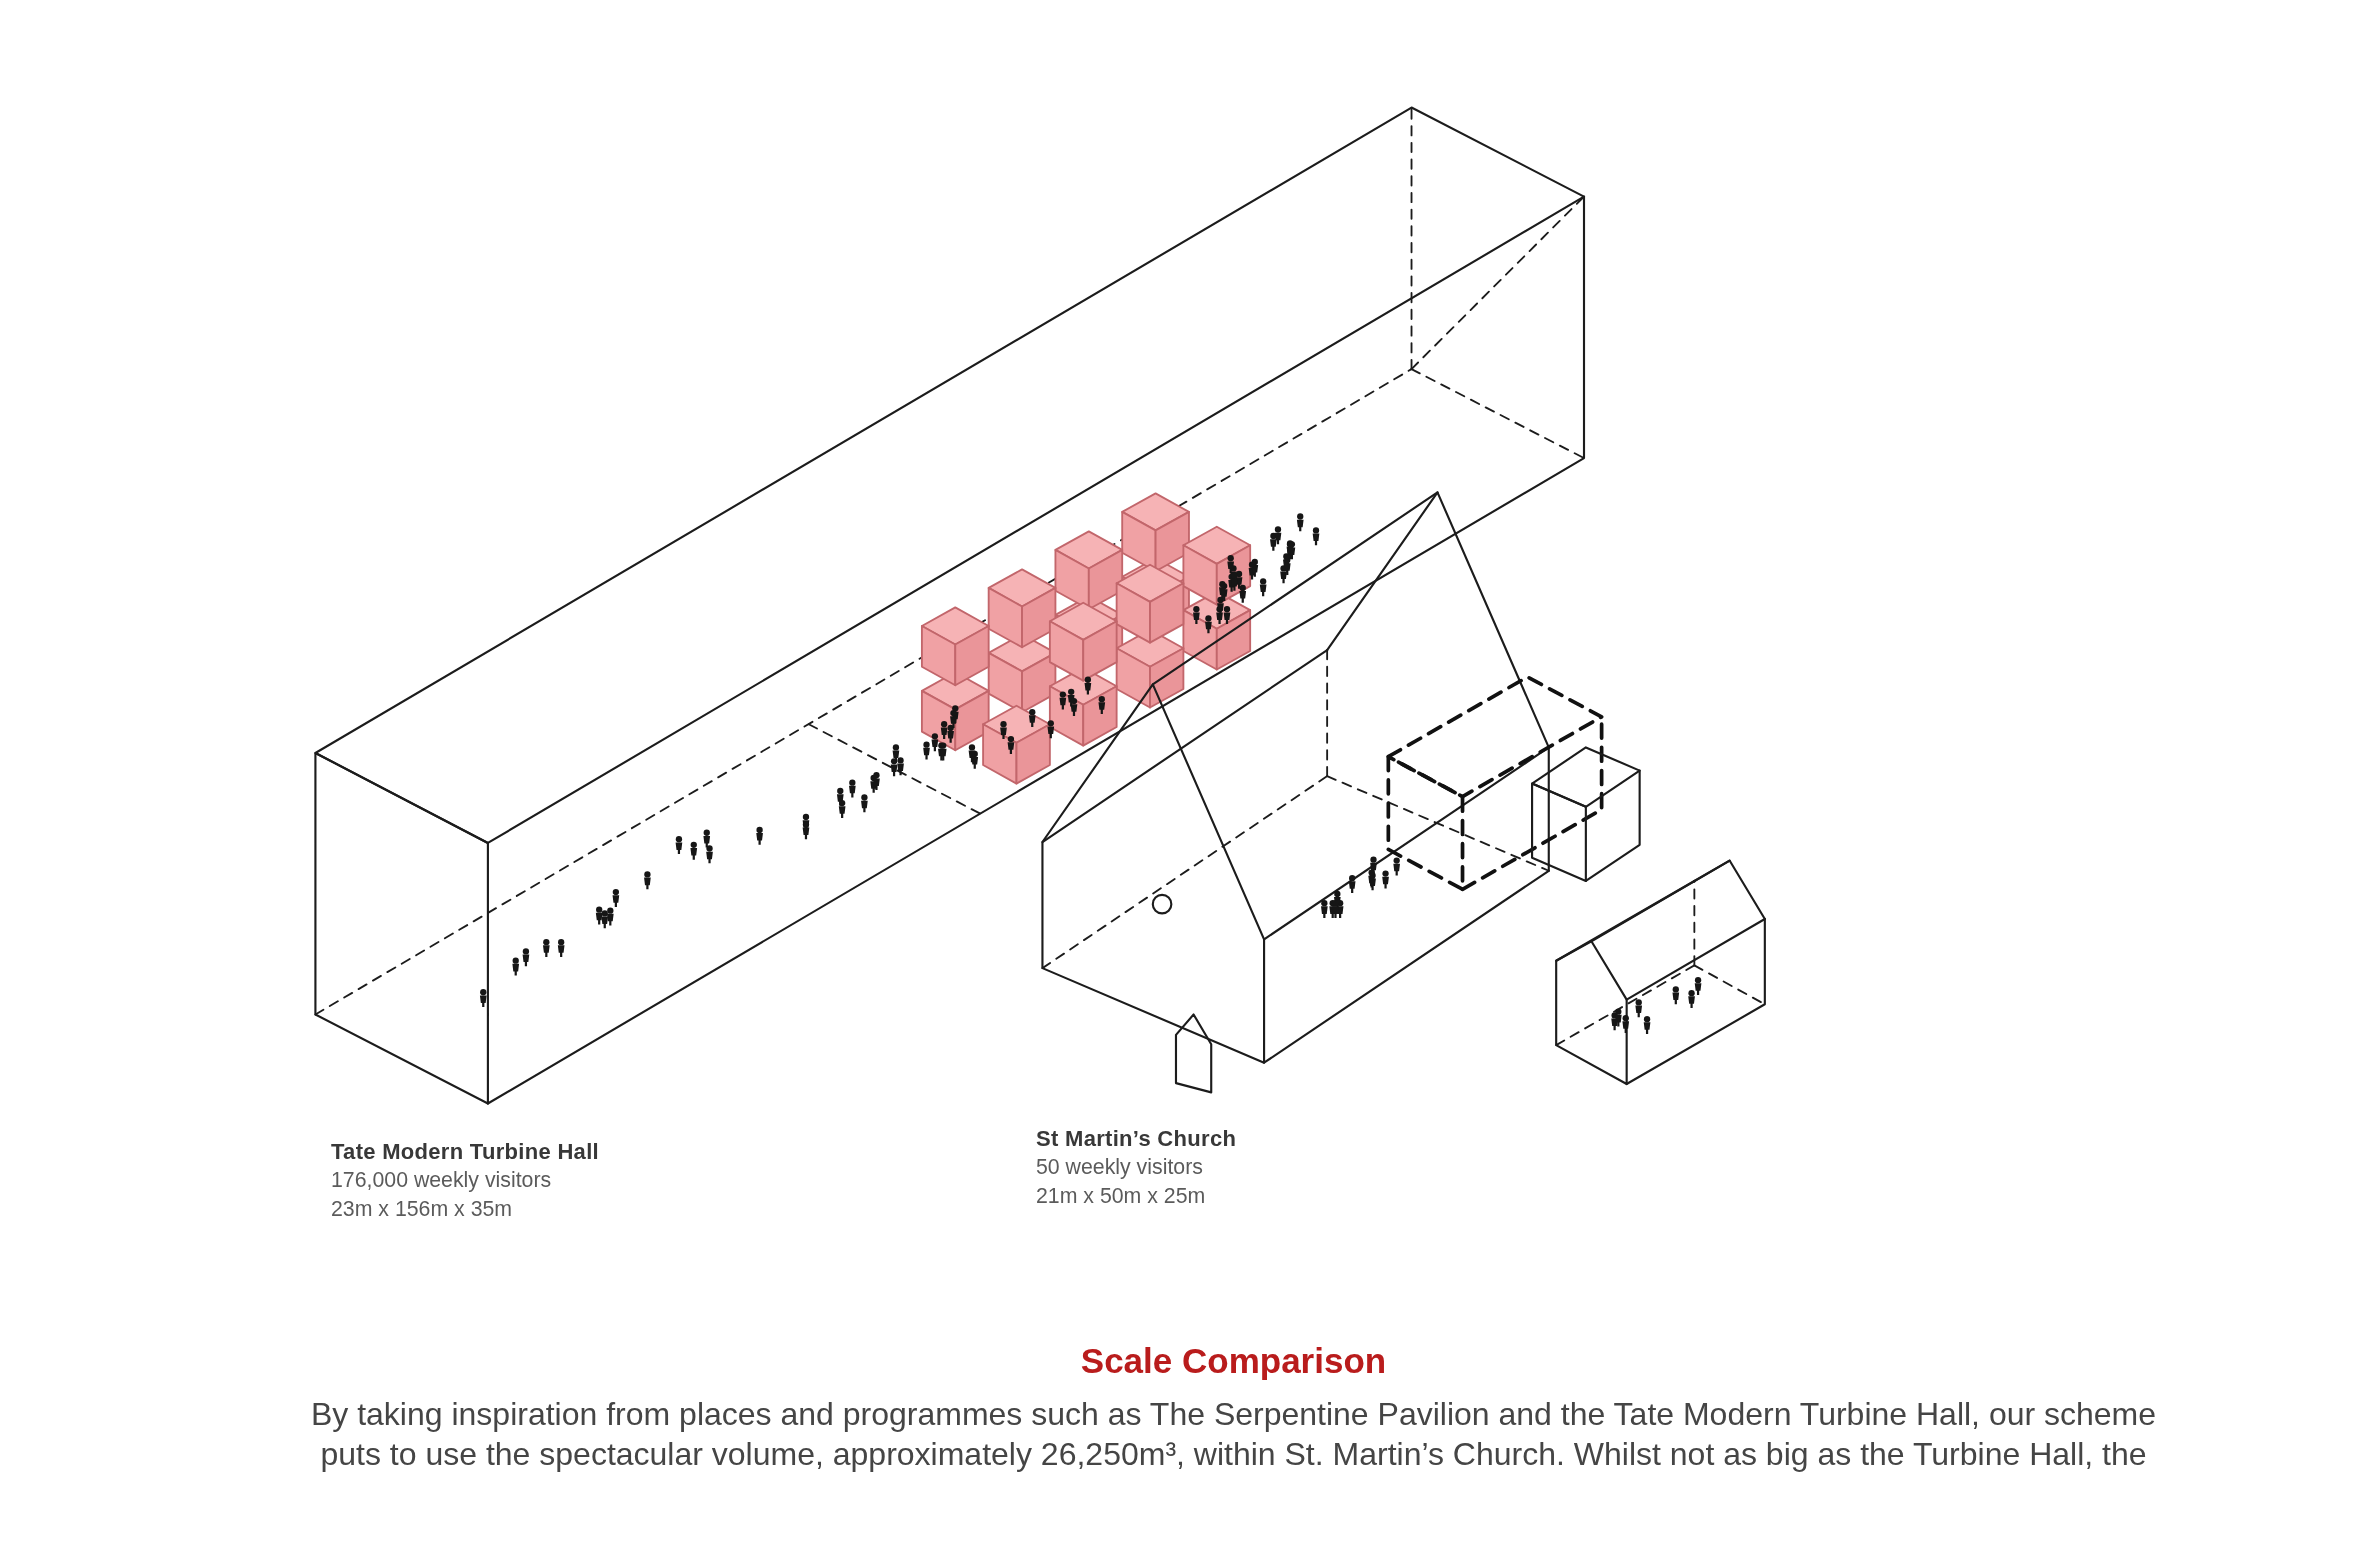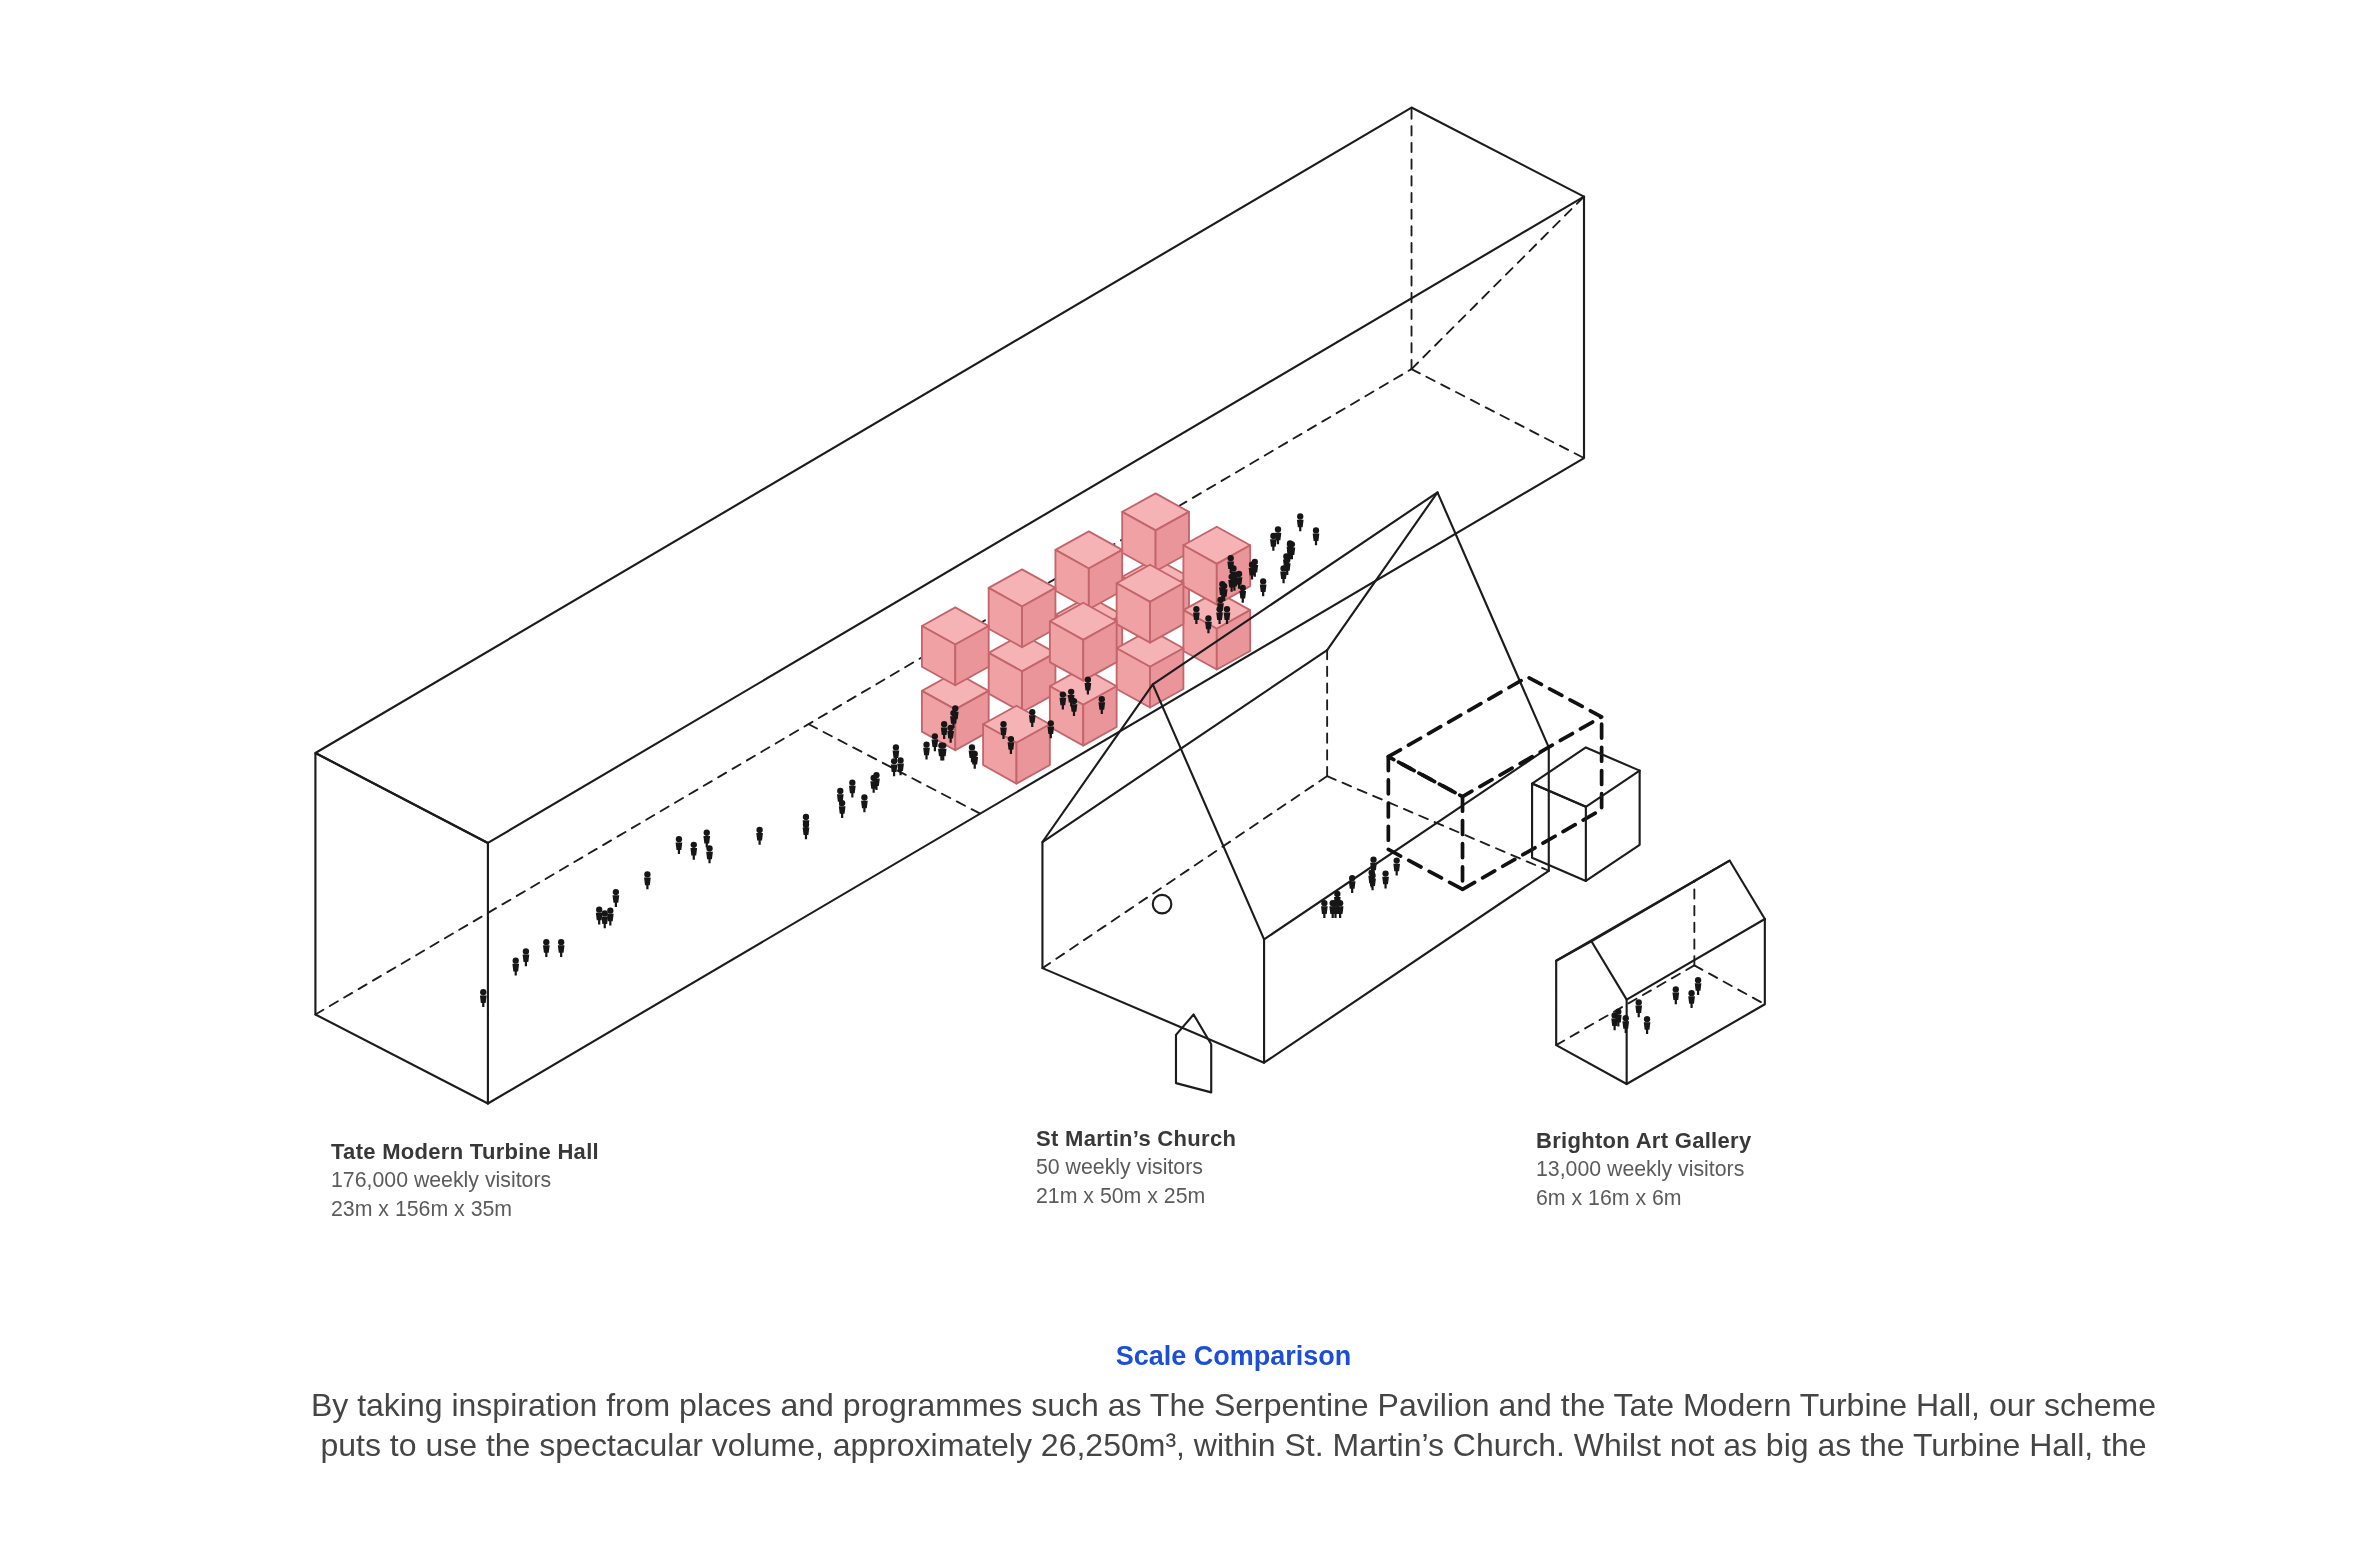--- a/index.html
+++ b/index.html
@@ -8,21 +8,21 @@
     background:#ffffff;color:#3d3d3d;
     font-family:"Liberation Sans","DejaVu Sans",sans-serif;
   }
   .stage{position:absolute;inset:0;padding-left:8px;}
   svg.drawing{position:absolute;left:0;top:0;}
 
   .blabel{position:absolute;font-size:21.3px;line-height:29px;color:#5b5b5b;}
   .blabel .bname{font-weight:700;color:#383838;font-size:22px;letter-spacing:0.3px;}
 
   .caption{position:absolute;left:111px;top:1341px;width:2245px;text-align:center;color:#454545;}
-  .caption .ctitle{font-weight:700;font-size:27px;color:#1d4ed8;margin:0 0 13px 0;}
+  .caption .ctitle{font-weight:700;font-size:35px;color:#b91c1c;margin:0 0 13px 0;}
   .caption .cline{font-size:32px;line-height:40px;}
 </style>
 </head>
 <body>
 
 <div class="stage">
 
   <svg class="drawing" width="2377" height="1544" viewBox="0 0 2563 1665" fill="none" stroke-linejoin="round" stroke-linecap="round">
 
     <defs>
@@ -215,25 +215,20 @@
     <div>176,000 weekly visitors</div>
     <div>23m x 156m x 35m</div>
   </div>
 
   <div class="blabel" style="left:1036px;top:1124px">
     <div class="bname">St Martin’s Church</div>
     <div>50 weekly visitors</div>
     <div>21m x 50m x 25m</div>
   </div>
 
-  <div class="blabel" style="left:1536px;top:1126px">
-    <div class="bname">Brighton Art Gallery</div>
-    <div>13,000 weekly visitors</div>
-    <div>6m x 16m x 6m</div>
-  </div>
 
   <div class="caption">
     <div class="ctitle">Scale Comparison</div>
     <div class="cline">By taking inspiration from places and programmes such as The Serpentine Pavilion and the Tate Modern Turbine Hall, our scheme</div>
     <div class="cline">puts to use the spectacular volume, approximately 26,250m³, within St. Martin’s Church. Whilst not as big as the Turbine Hall, the</div>
   </div>
 
 </div>
 
 

